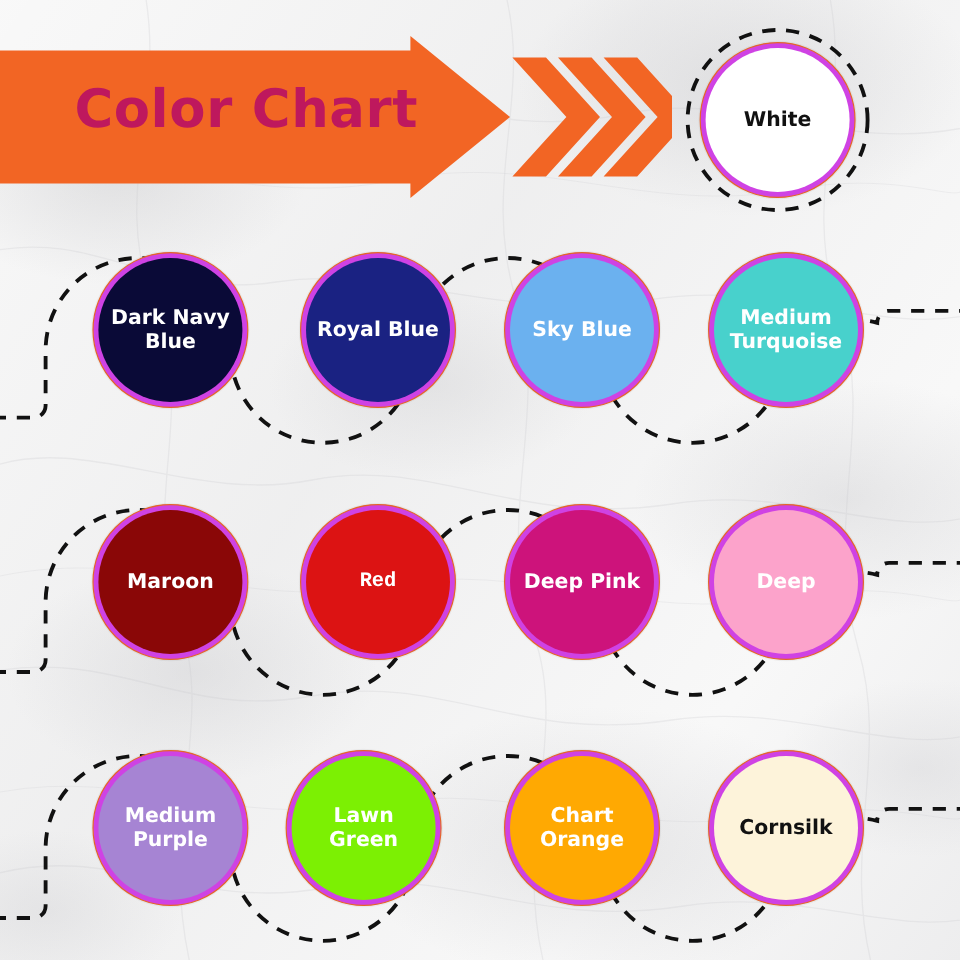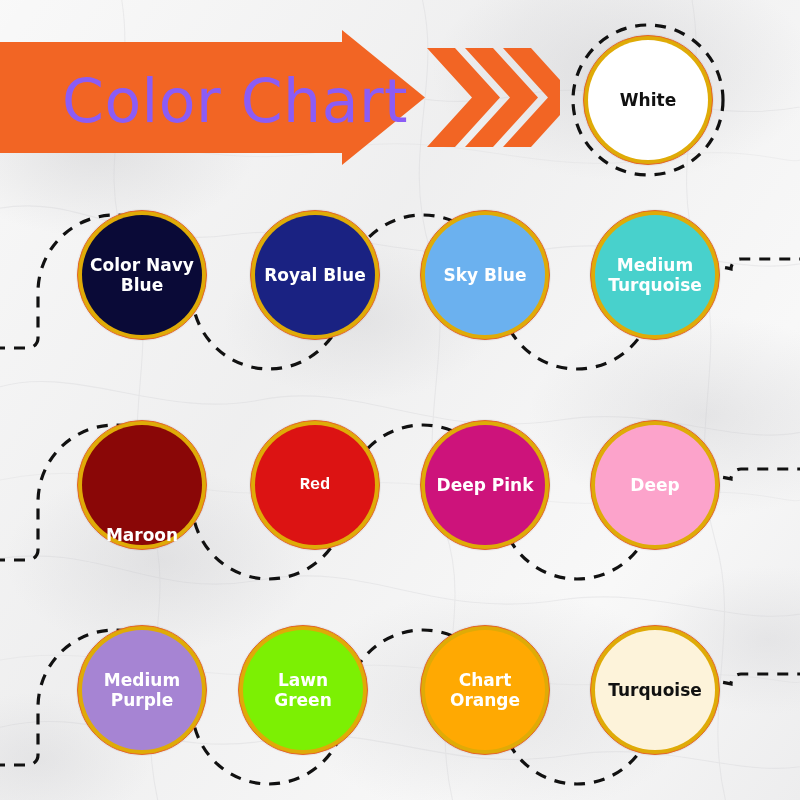--- a/index.html
+++ b/index.html
@@ -26,32 +26,32 @@
   }
   #bg .veins{position:absolute;inset:0;opacity:.5;}
 
   
   #connectors{position:absolute;inset:0;z-index:1;}
 
   
   .banner{position:absolute;left:0;top:30px;z-index:2;}
   .banner-title{
     position:absolute;left:62px;top:66px;z-index:3;
-    color:#8b5cf6;font-size:60px;font-weight:normal;letter-spacing:.5px;
+    color:#be185d;font-size:44px;font-weight:bold;letter-spacing:.5px;
     font-family:"DejaVu Sans", sans-serif;
     white-space:nowrap;
   }
 
   
   .node{
     position:absolute;z-index:3;
     width:130px;height:130px;border-radius:50%;
     box-sizing:border-box;
     border:1.6px solid #ef6a2c;
-    background:#eab308;
+    background:#d946ef;
     display:flex;align-items:center;justify-content:center;
     padding:5px;
   }
   .node .disc{
     width:100%;height:100%;border-radius:50%;
     display:flex;align-items:center;justify-content:center;
     text-align:center;
     box-shadow:0 1px 3px rgba(0,0,0,.10);
   }
   .node .lbl{
@@ -141,40 +141,40 @@
 <div class="banner-title">Color Chart</div>
 
 <div id="nodes">
     <div class="node ghost" style="left: 583px; top: 35px; border-color: rgb(239, 106, 44);">
       <div class="disc" style="background: rgb(255, 255, 255);">
         <div class="lbl" style="color: rgb(17, 17, 17);">White</div>
       </div>
     </div>
     <div class="node ghost" style="left: 77px; top: 210px; border-color: rgb(239, 106, 44);">
       <div class="disc" style="background: rgb(10, 10, 55);">
-        <div class="lbl" style="color: rgb(255, 255, 255);">Color Navy Blue</div>
+        <div class="lbl" style="color: rgb(255, 255, 255);">Dark Navy Blue</div>
       </div>
     </div>
     <div class="node ghost" style="left: 250px; top: 210px; border-color: rgb(239, 106, 44);">
       <div class="disc" style="background: rgb(26, 34, 130);">
         <div class="lbl" style="color: rgb(255, 255, 255);">Royal Blue</div>
       </div>
     </div>
     <div class="node ghost" style="left: 420px; top: 210px; border-color: rgb(239, 106, 44);">
       <div class="disc" style="background: rgb(107, 177, 239);">
         <div class="lbl" style="color: rgb(255, 255, 255);">Sky Blue</div>
       </div>
     </div>
     <div class="node ghost" style="left: 590px; top: 210px; border-color: rgb(239, 106, 44);">
       <div class="disc" style="background: rgb(72, 209, 204);">
         <div class="lbl" style="color: rgb(255, 255, 255);">Medium Turquoise</div>
       </div>
     </div>
     <div class="node ghost" style="left: 77px; top: 420px; border-color: rgb(239, 106, 44);">
-      <div class="disc" style="background: rgb(138, 7, 7); align-items: flex-end;">
+      <div class="disc" style="background: rgb(138, 7, 7);">
         <div class="lbl" style="color: rgb(255, 255, 255);">Maroon</div>
       </div>
     </div>
     <div class="node ghost" style="left: 250px; top: 420px; border-color: rgb(239, 106, 44);">
       <div class="disc" style="background: rgb(220, 19, 19);">
         <div class="lbl" style="color: rgb(255, 255, 255); font-family: Liberation Mono, monospace;">Red</div>
       </div>
     </div>
     <div class="node ghost" style="left: 420px; top: 420px; border-color: rgb(239, 106, 44);">
       <div class="disc" style="background: rgb(205, 19, 123);">
@@ -196,16 +196,16 @@
         <div class="lbl" style="color: rgb(255, 255, 255);">Lawn Green</div>
       </div>
     </div>
     <div class="node ghost" style="left: 420px; top: 625px; border-color: rgb(239, 106, 44);">
       <div class="disc" style="background: rgb(255, 169, 2);">
         <div class="lbl" style="color: rgb(255, 255, 255);">Chart Orange</div>
       </div>
     </div>
     <div class="node ghost" style="left: 590px; top: 625px; border-color: rgb(239, 106, 44);">
       <div class="disc" style="background: rgb(253, 243, 218);">
-        <div class="lbl" style="color: rgb(17, 17, 17);">Turquoise</div>
+        <div class="lbl" style="color: rgb(17, 17, 17);">Cornsilk</div>
       </div>
     </div>
   </div>
 
 </body></html>

